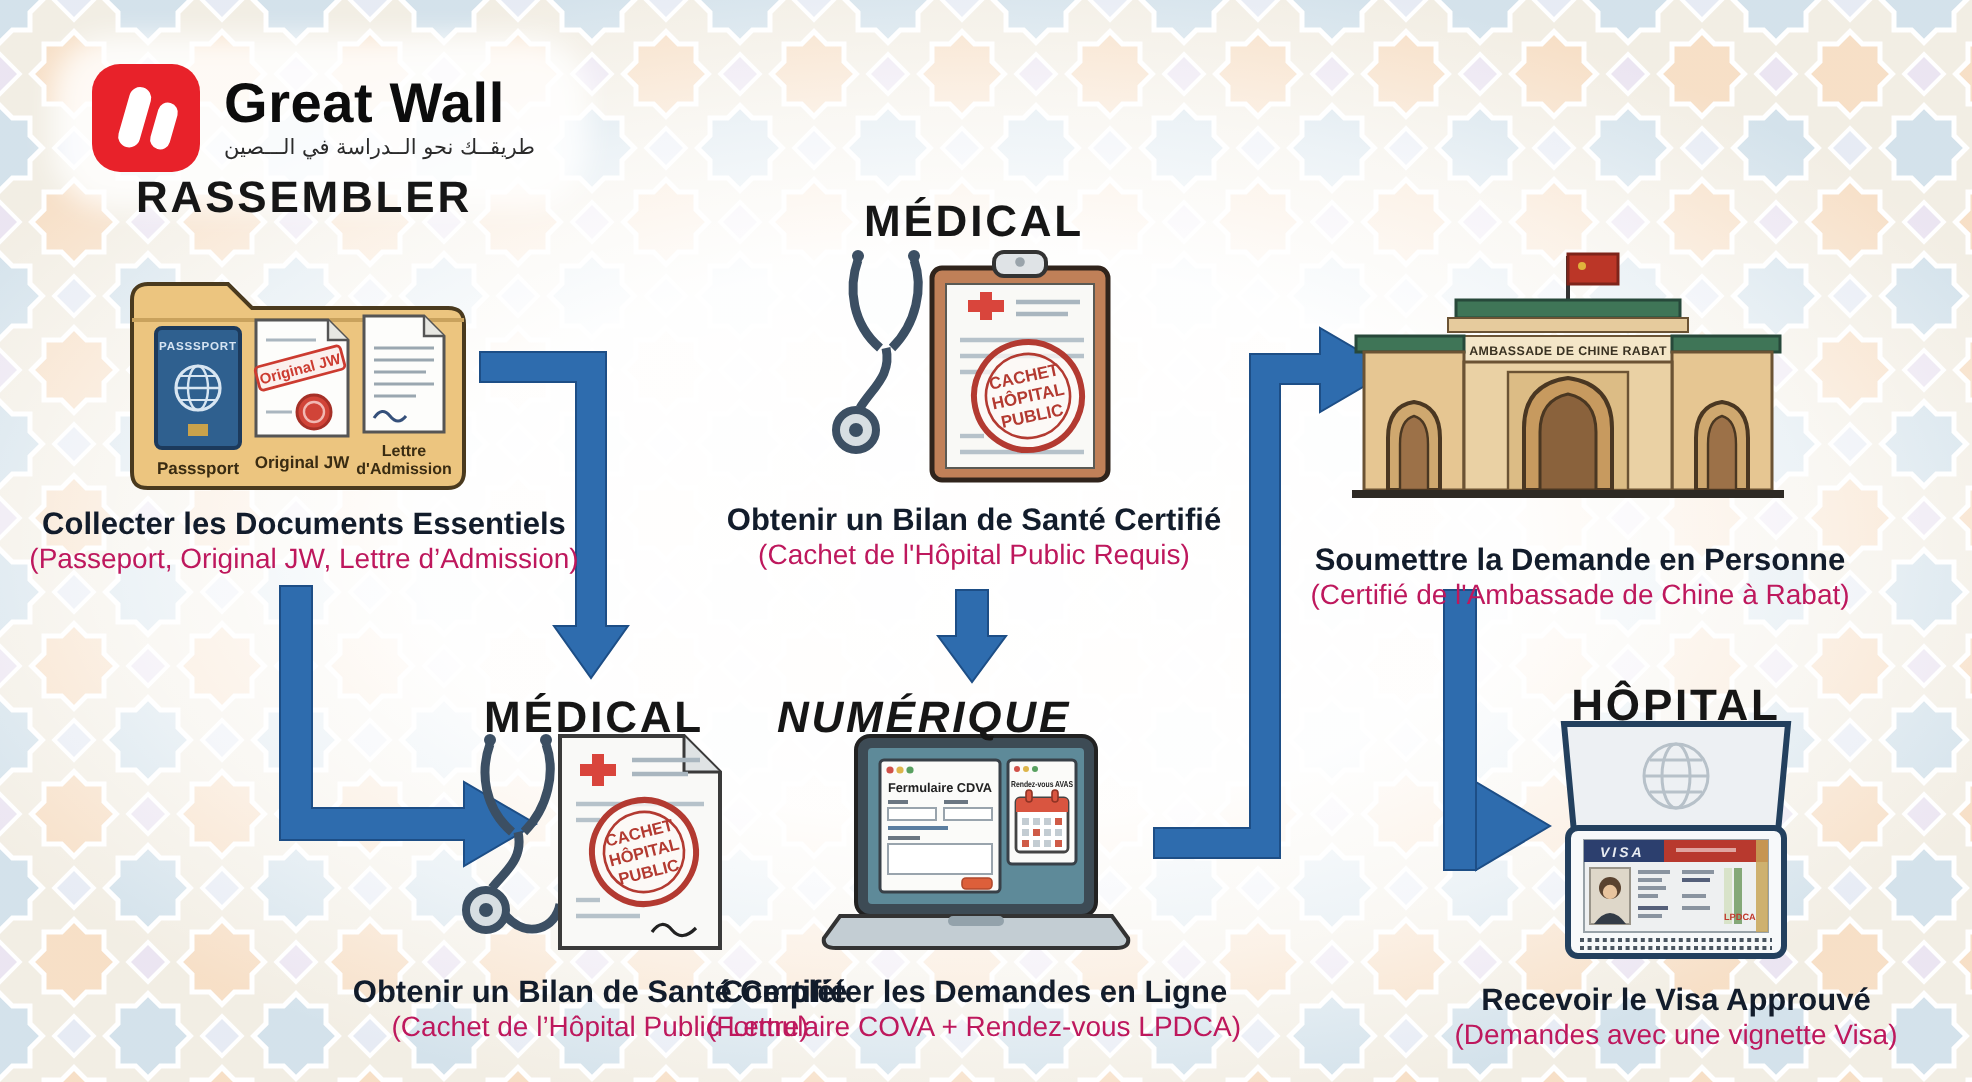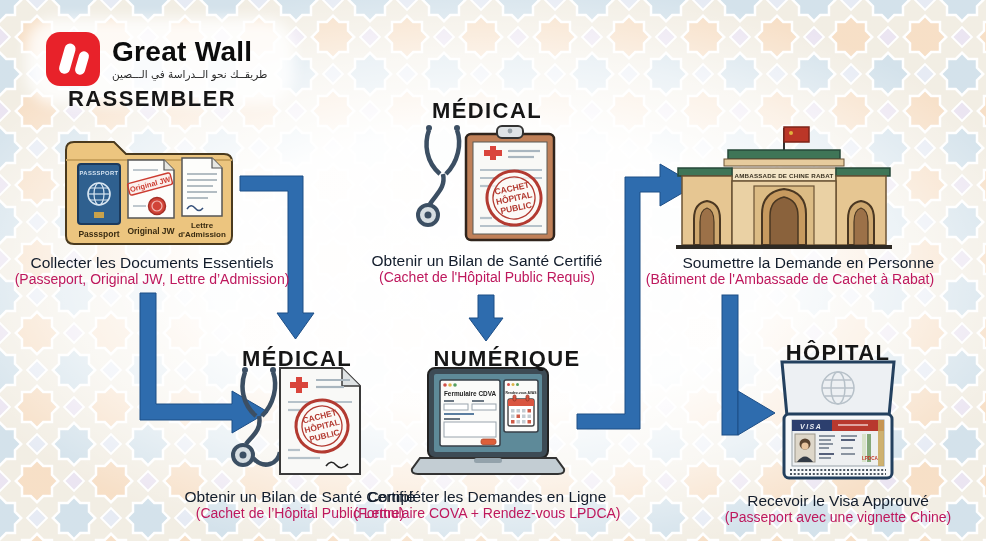--- a/index.html
+++ b/index.html
@@ -10,21 +10,21 @@
     background:radial-gradient(ellipse 58% 54% at 49% 50%,
       rgba(255,255,255,0.99) 0%, rgba(255,255,255,0.96) 48%,
       rgba(255,255,255,0.62) 74%, rgba(255,255,255,0.10) 100%);}
   .logo-wash{position:absolute;left:26px;top:18px;width:268px;height:86px;z-index:1;
     background:rgba(255,255,255,0.82);border-radius:30px;filter:blur(7px);}
   .arrows{position:absolute;left:0;top:0;z-index:2;}
   .heading{position:absolute;transform:translateX(-50%);font-weight:bold;
     font-size:22px;letter-spacing:1.4px;color:#161616;white-space:nowrap;z-index:3;}
   .caption{position:absolute;transform:translateX(-50%);text-align:center;
     white-space:nowrap;z-index:3;color:#121c2b;}
-  .caption .b{font-weight:normal;font-size:15.5px;line-height:17px;}
+  .caption .b{font-weight:bold;font-size:15.5px;line-height:17px;}
   .caption .s{font-size:14px;line-height:16px;color:#be185d;}
   .icon{position:absolute;z-index:2;}
   
   .logo{position:absolute;left:46px;top:32px;z-index:3;display:flex;align-items:center;}
   .logo-text{margin-left:12px;}
   .logo-brand{font-weight:bold;font-size:28px;color:#0c0c0c;letter-spacing:0.3px;line-height:28px;}
   .logo-tagline{direction:rtl;font-family:"DejaVu Sans",sans-serif;font-size:10.5px;
     color:#2b2b2b;margin-top:2px;text-align:center;}
 </style>
 </head>
@@ -61,46 +61,46 @@
     </svg>
     <div class="logo-text">
       <div class="logo-brand">Great Wall</div>
       <div class="logo-tagline">طريقــك نحو الــدراسة في الـــصين</div>
     </div>
   </div>
 
   <div class="heading" style="left:152px;top:86px;">RASSEMBLER</div>
   <div class="heading" style="left:487px;top:98px;">MÉDICAL</div>
   <div class="heading" style="left:297px;top:346px;">MÉDICAL</div>
-  <div class="heading" style="left:507px;top:346px;">NUMÉRIQUE</div>
+  <div class="heading" style="left:462px;top:346px;font-style:italic;">NUMÉRIQUE</div>
   <div class="heading" style="left:838px;top:340px;">HÔPITAL</div>
 
   <div class="caption" style="left:152px;top:254px;">
     <div class="b">Collecter les Documents Essentiels</div>
     <div class="s">(Passeport, Original JW, Lettre d’Admission)</div>
   </div>
   <div class="caption" style="left:487px;top:252px;">
     <div class="b">Obtenir un Bilan de Santé Certifié</div>
     <div class="s">(Cachet de l'Hôpital Public Requis)</div>
   </div>
-  <div class="caption" style="left:790px;top:254px;text-align:right;">
+  <div class="caption" style="left:790px;top:272px;">
     <div class="b">Soumettre la Demande en Personne</div>
-    <div class="s">(Bâtiment de l'Ambassade de Cachet à Rabat)</div>
+    <div class="s">(Certifié de l'Ambassade de Chine à Rabat)</div>
   </div>
   <div class="caption" style="left:300px;top:488px;">
     <div class="b">Obtenir un Bilan de Santé Certifié</div>
     <div class="s">(Cachet de l’Hôpital Public Lettre)</div>
   </div>
   <div class="caption" style="left:487px;top:488px;">
     <div class="b">Compléter les Demandes en Ligne</div>
     <div class="s">(Formulaire COVA + Rendez-vous LPDCA)</div>
   </div>
   <div class="caption" style="left:838px;top:492px;">
     <div class="b">Recevoir le Visa Approuvé</div>
-    <div class="s">(Passeport avec une vignette Chine)</div>
+    <div class="s">(Demandes avec une vignette Visa)</div>
   </div>
 
   <svg class="arrows" width="986" height="541">
     <path d="M240,176 L303,176 L303,313 L314,313 L295.5,339 L277,313 L288,313 L288,191 L240,191 Z" fill="#2e6cae" stroke="#1d4e86" stroke-width="1"></path>
     <path d="M140,293 L156,293 L156,404 L232,404 L232,391 L268,412 L232,433 L232,420 L140,420 Z" fill="#2e6cae" stroke="#1d4e86" stroke-width="1"></path>
     <path d="M478,295 L494,295 L494,318 L503,318 L486,341 L469,318 L478,318 Z" fill="#2e6cae" stroke="#1d4e86" stroke-width="1"></path>
     <path d="M577,414 L625,414 L625,177 L660,177 L660,164 L696,185 L660,206 L660,192 L640,192 L640,429 L577,429 Z" fill="#2e6cae" stroke="#1d4e86" stroke-width="1"></path>
     <g>
       <rect x="722" y="295" width="16" height="140" fill="#2e6cae" stroke="#1d4e86" stroke-width="1"></rect>
       <polygon points="738,391 775,413 738,435" fill="#2e6cae" stroke="#1d4e86" stroke-width="1"></polygon>

